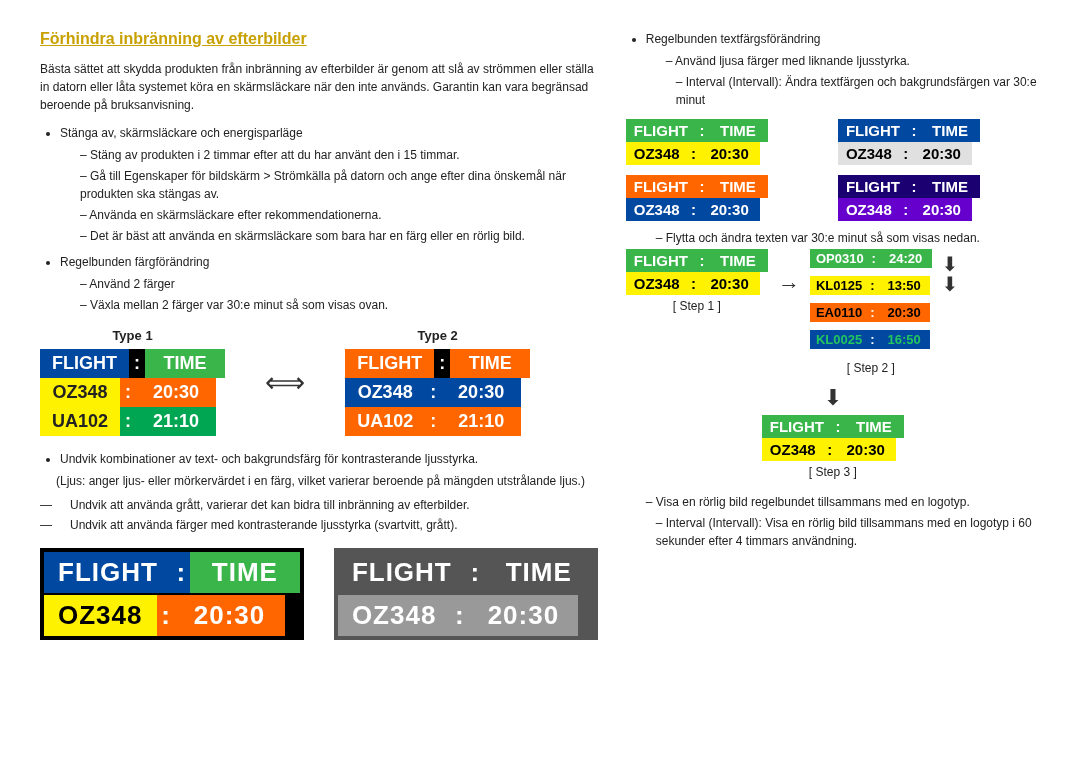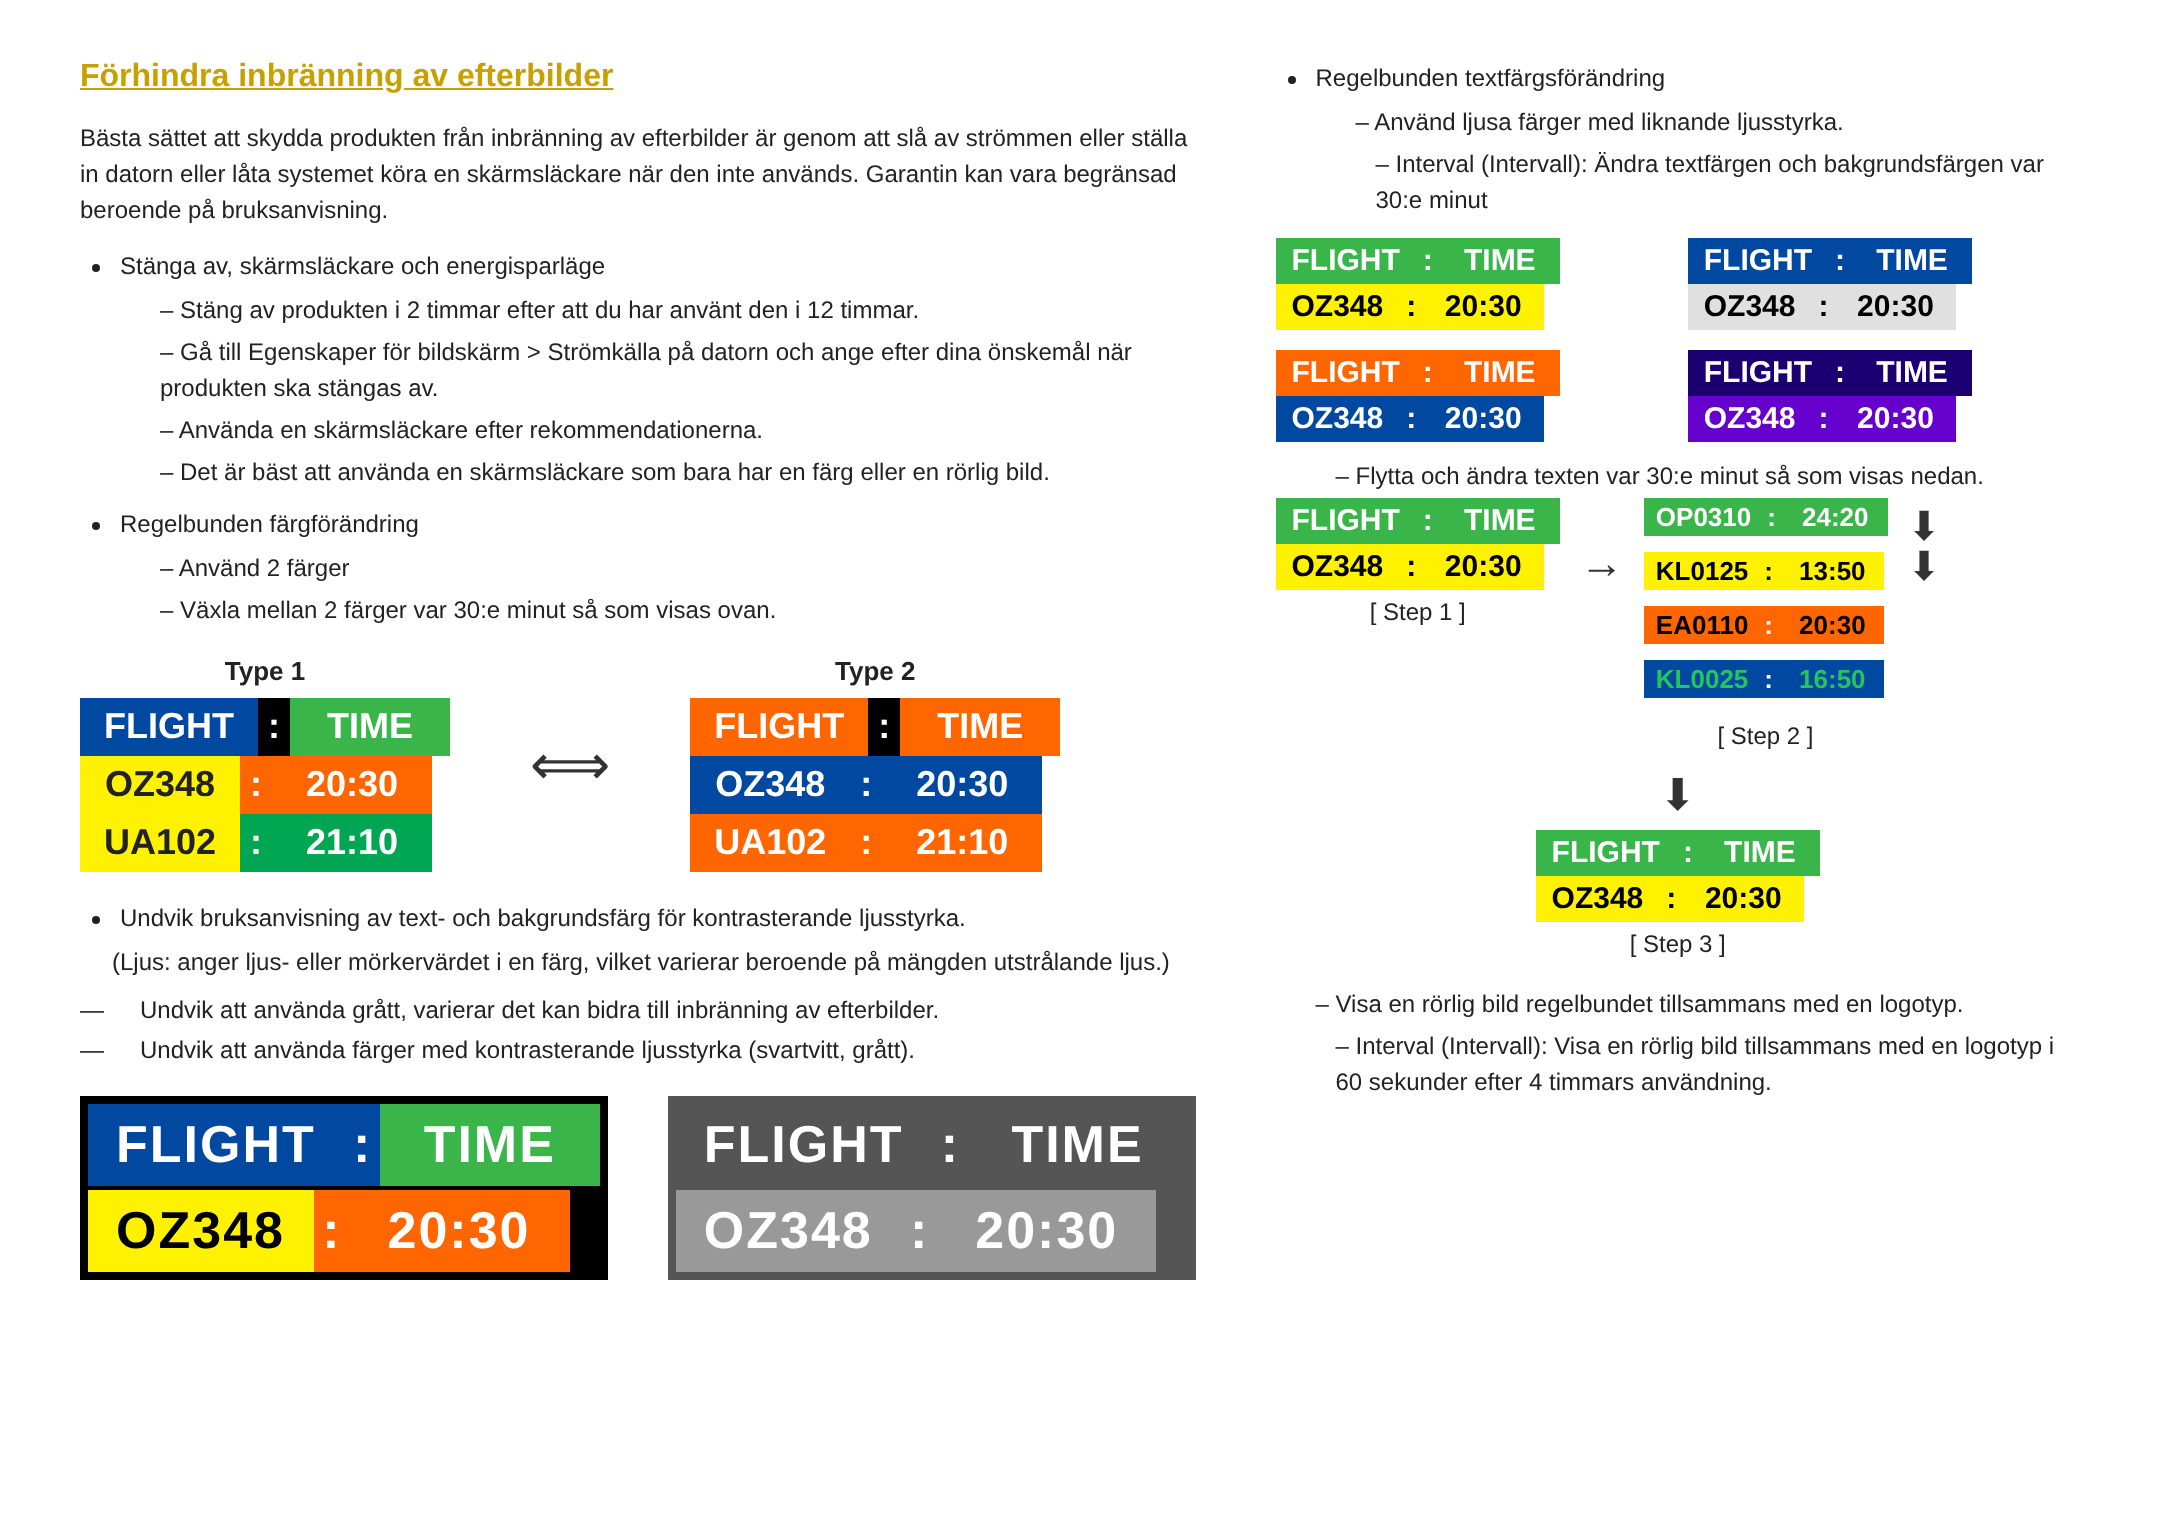--- a/index.html
+++ b/index.html
@@ -8,21 +8,21 @@
       font-family: Arial, sans-serif;
       font-size: 13px;
       color: #222;
       width: 1080px;
       min-height: 763px;
       padding: 30px 40px;
     }
 
     .page-layout {
       display: flex;
-      gap: 40px;
+      gap: 28px;
     }
 
     .left-col {
       flex: 0 0 480px;
     }
 
     .right-col {
       flex: 1;
     }
 
@@ -360,21 +360,21 @@
 
   <div class="left-col">
 
     <h2>Förhindra inbränning av efterbilder</h2>
 
     <p class="body-text">Bästa sättet att skydda produkten från inbränning av efterbilder är genom att slå av strömmen eller ställa in datorn eller låta systemet köra en skärmsläckare när den inte används. Garantin kan vara begränsad beroende på bruksanvisning.</p>
 
     <ul class="bullet-list">
       <li>Stänga av, skärmsläckare och energisparläge</li>
       <ul class="dash-list">
-        <li>Stäng av produkten i 2 timmar efter att du har använt den i 12 timmar.</li>
+        <li>Stäng av produkten i 2 timmar efter att du har använt den i 15 timmar.</li>
         <li>Gå till Egenskaper för bildskärm &gt; Strömkälla på datorn och ange efter dina önskemål när produkten ska stängas av.</li>
         <li>Använda en skärmsläckare efter rekommendationerna.</li>
         <li>Det är bäst att använda en skärmsläckare som bara har en färg eller en rörlig bild.</li>
       </ul>
       <li>Regelbunden färgförändring</li>
       <ul class="dash-list">
         <li>Använd 2 färger</li>
         <li>Växla mellan 2 färger var 30:e minut så som visas ovan.</li>
       </ul>
     </ul>
@@ -419,21 +419,21 @@
           <div class="board-data-row">
             <div class="cell t2-ua">UA102</div>
             <div class="cell-colon" style="background:#ff6600;color:#fff;font-weight:bold;font-size:18px;display:flex;align-items:center;padding:4px 2px;">:</div>
             <div class="cell t2-uaval">21:10</div>
           </div>
         </div>
       </div>
     </div>
 
     <ul class="bullet-list" style="margin-top:10px;">
-      <li>Undvik bruksanvisning av text- och bakgrundsfärg för kontrasterande ljusstyrka.</li>
+      <li>Undvik kombinationer av text- och bakgrundsfärg för kontrasterande ljusstyrka.</li>
       <li style="list-style:none;margin-left:-4px;">(Ljus: anger ljus- eller mörkervärdet i en färg, vilket varierar beroende på mängden utstrålande ljus.)</li>
     </ul>
 
     <div class="em-dash-note">Undvik att använda grått, varierar det kan bidra till inbränning av efterbilder.</div>
     <div class="em-dash-note">Undvik att använda färger med kontrasterande ljusstyrka (svartvitt, grått).</div>
 
     <div class="large-boards-row">
 
       <div class="large-board-black">
         <div class="lb-header">

